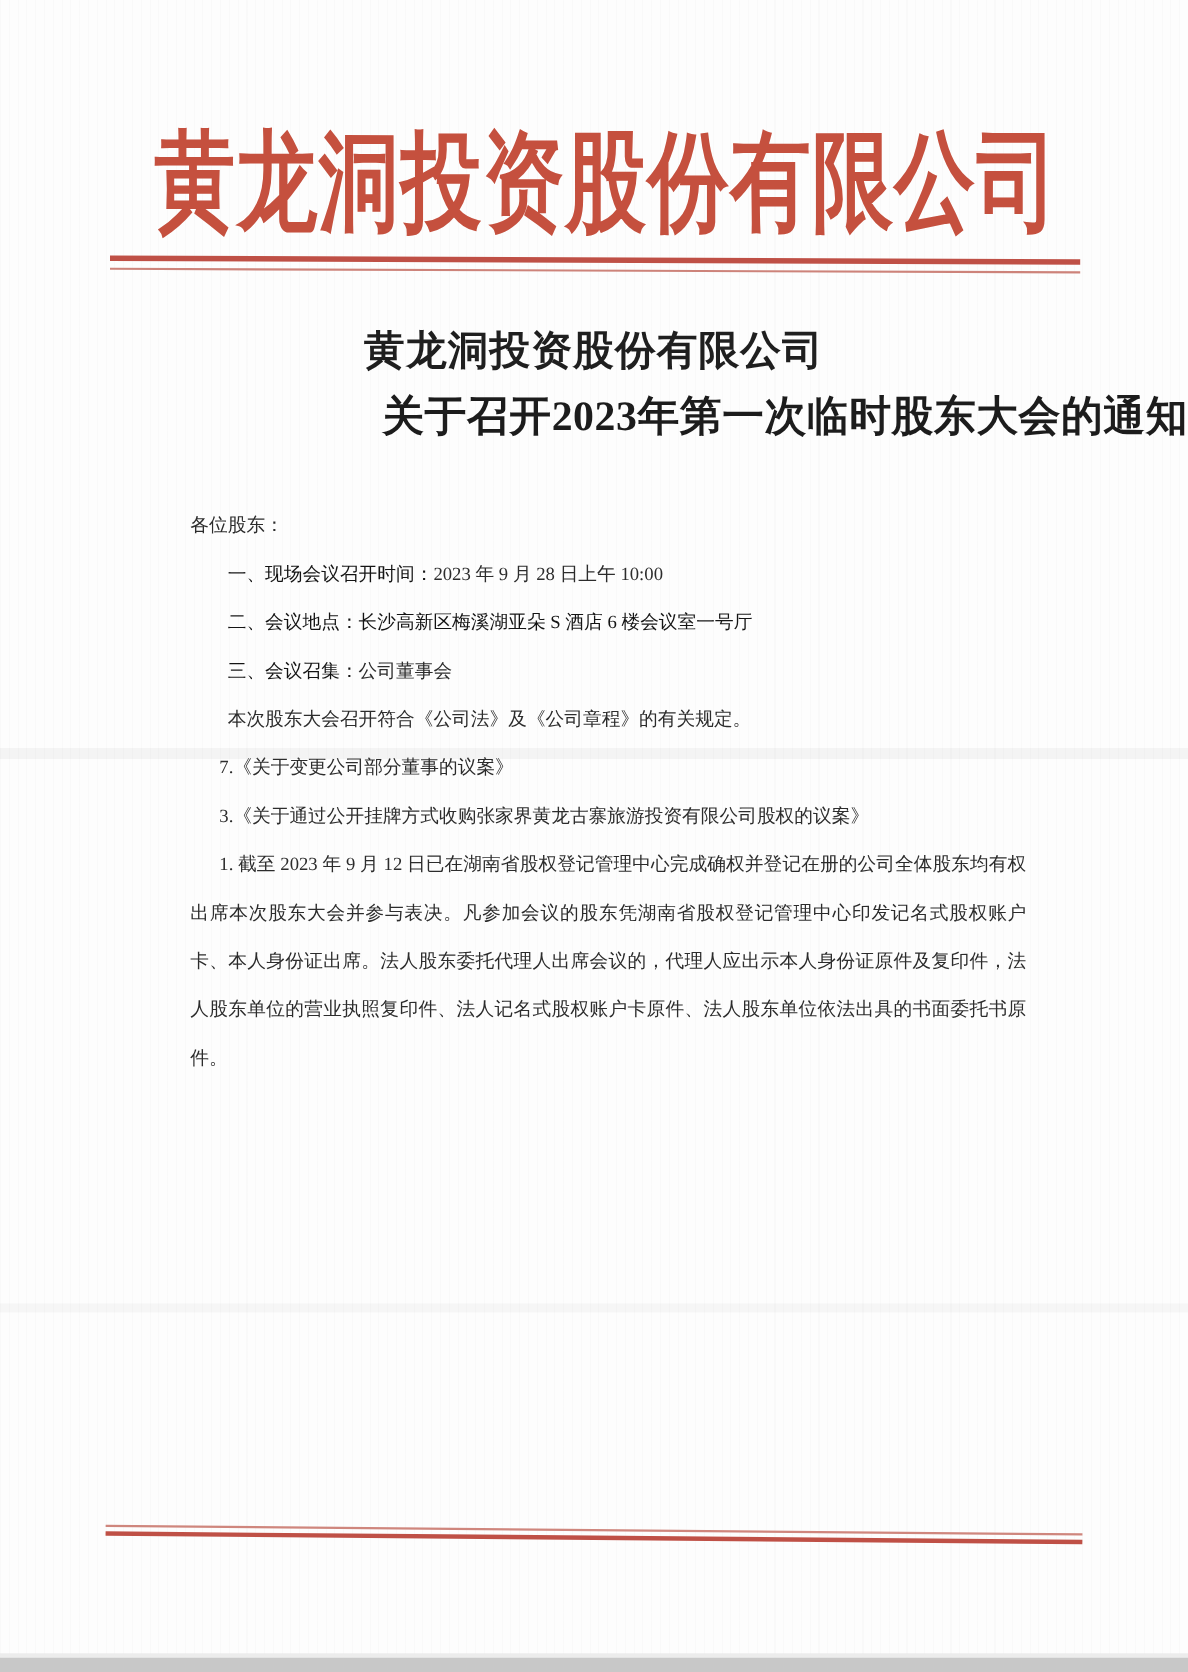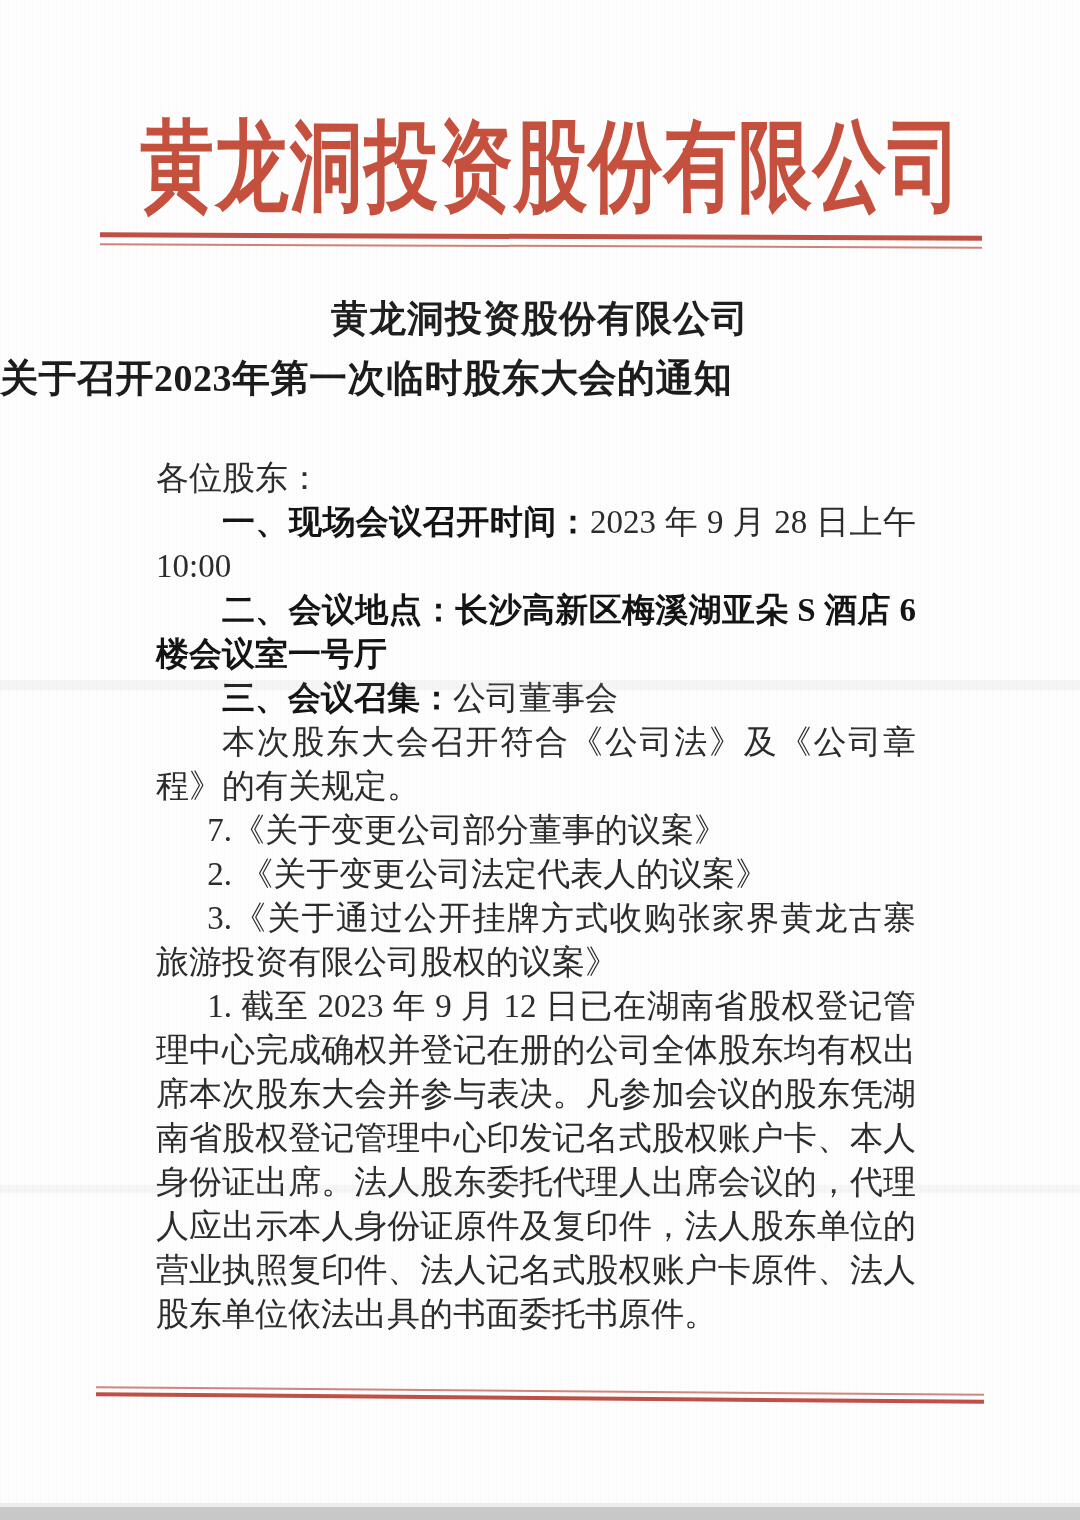--- a/index.html
+++ b/index.html
@@ -66,46 +66,46 @@
     font-weight: 700;
     color: #1f1f1f;
     letter-spacing: 1px;
   }
   .doc-title-2 {
     position: absolute;
     top: 353px;
     left: 0;
     right: 0;
     margin: 0;
-    text-align: left;
+    text-align: right;
     font-size: 38px;
     font-weight: 700;
     color: #1c1c1c;
     letter-spacing: 0.5px;
   }
 
   
   .body-text {
     position: absolute;
     top: 456px;
-    left: 156px;
+    left: 173px;
     width: 760px;
-    font-size: 33px;
+    font-size: 17px;
     line-height: 44px;
     color: #2c2c2c;
     text-align: justify;
   }
   .body-text p {
     margin: 0;
     text-indent: 2em;
   }
   .body-text p.salutation { text-indent: 0; }
   .body-text p.item { text-indent: 1.55em; }
   .body-text b {
-    font-weight: 700;
+    font-weight: 400;
     color: #141414;
     margin-top: 32px;
   }
 
   
   .foot-rule {
     position: absolute;
     left: 96px;
     right: 96px;
     top: 1390px;
@@ -159,21 +159,20 @@
 
   <h2 class="doc-title-2">关于召开2023年第一次临时股东大会的通知</h2>
 
   <div class="body-text">
       <p class="salutation"><span>各位股东：</span></p>
       <p class="section"><b>一、现场会议召开时间：</b><span>2023 年 9 月 28 日上午 10:00</span></p>
       <p class="section"><b>二、会议地点：长沙高新区梅溪湖亚朵 S 酒店 6 楼会议室一号厅</b></p>
       <p class="section"><b>三、会议召集：</b><span>公司董事会</span></p>
       <p class="paragraph"><span>本次股东大会召开符合《公司法》及《公司章程》的有关规定。</span></p>
       <p class="item"><span>7.《关于变更公司部分董事的议案》</span></p>
-      <p class="item"><span>2. 《关于变更公司法定代表人的议案》</span></p>
       <p class="item"><span>3.《关于通过公开挂牌方式收购张家界黄龙古寨旅游投资有限公司股权的议案》</span></p>
       <p class="item"><span>1. 截至 2023 年 9 月 12 日已在湖南省股权登记管理中心完成确权并登记在册的公司全体股东均有权出席本次股东大会并参与表决。凡参加会议的股东凭湖南省股权登记管理中心印发记名式股权账户卡、本人身份证出席。法人股东委托代理人出席会议的，代理人应出示本人身份证原件及复印件，法人股东单位的营业执照复印件、法人记名式股权账户卡原件、法人股东单位依法出具的书面委托书原件。</span></p>
     </div>
 
   <div class="scan-band-1"></div>
   <div class="scan-band-2"></div>
 
   <div class="foot-rule">
     <div class="rule-thin"></div>
     <div class="rule-thick"></div>

